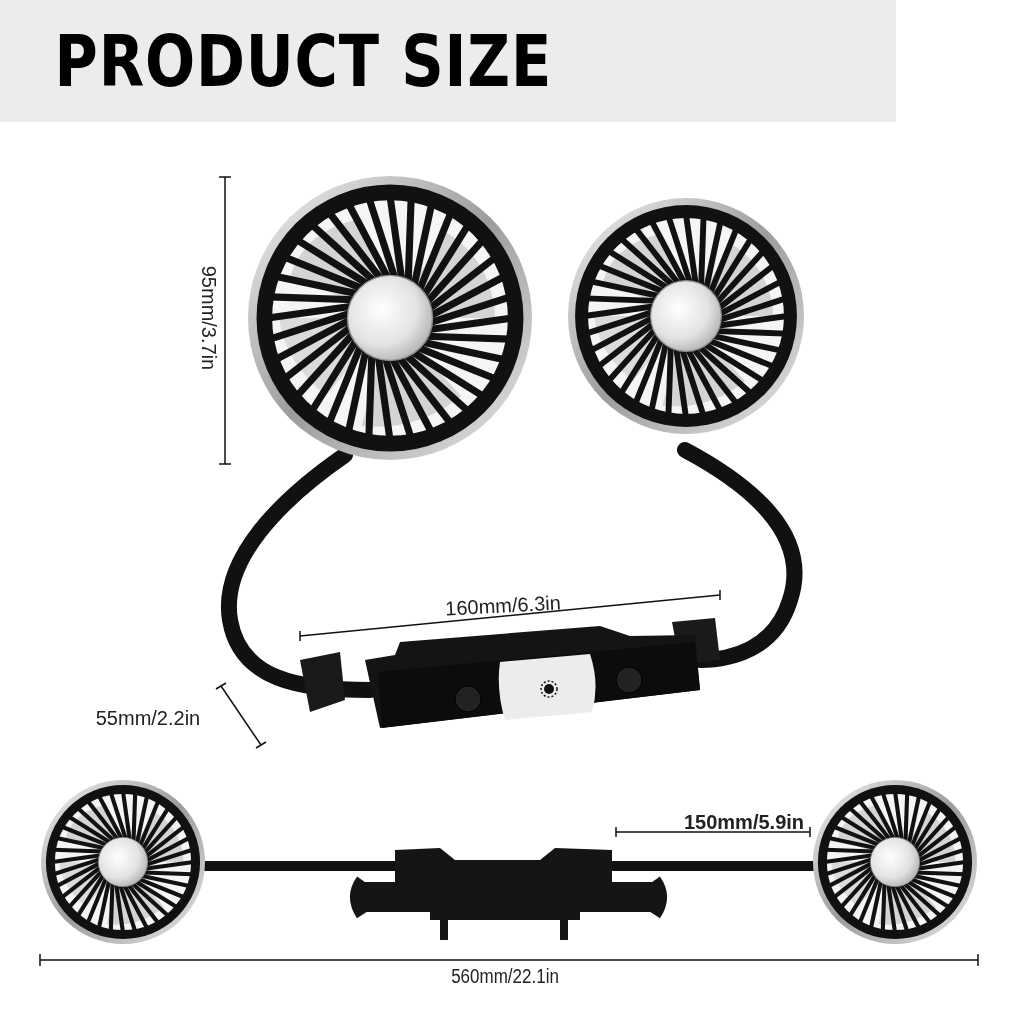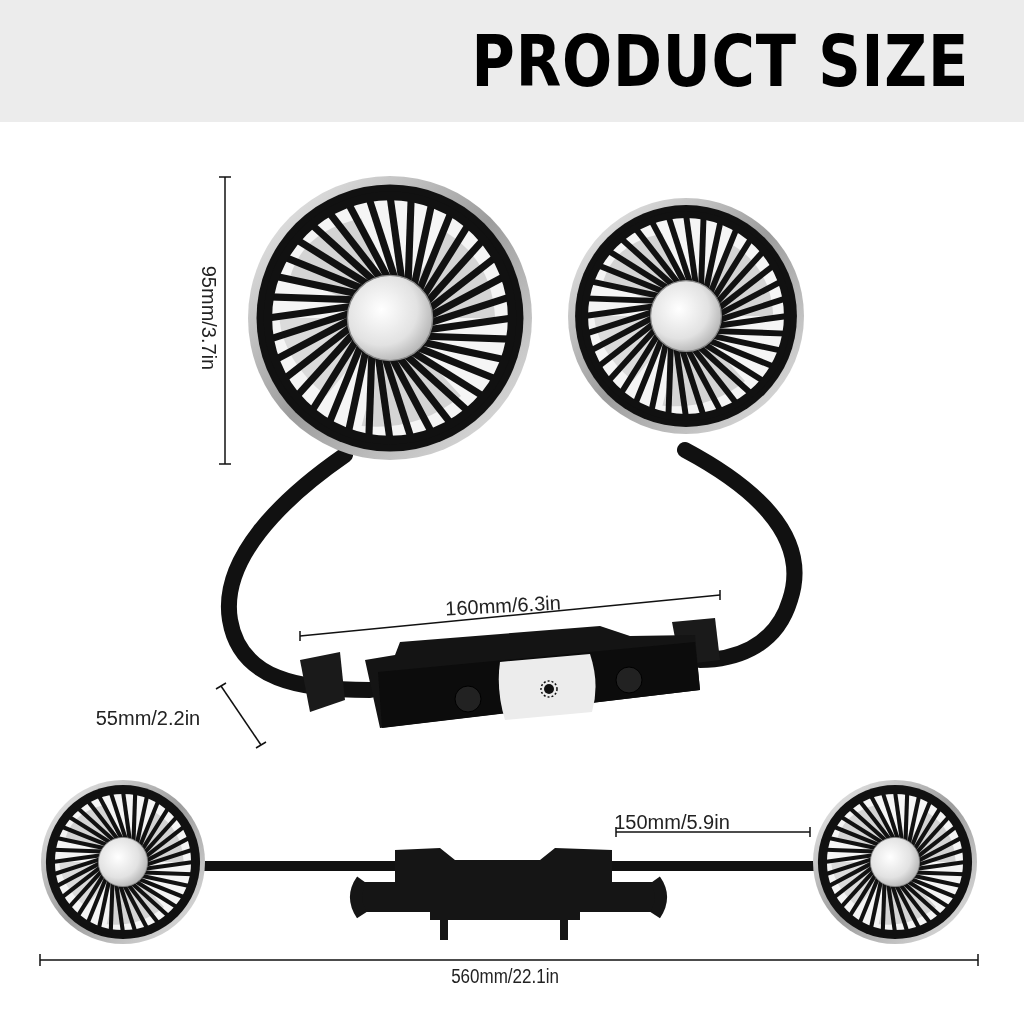--- a/index.html
+++ b/index.html
@@ -1,24 +1,24 @@
 <!DOCTYPE html>
 <html><head>
 <meta charset="utf-8">
 <style>
   html, body { margin: 0; padding: 0; }
   body { width: 1024px; height: 1024px; background: #ffffff; position: relative; overflow: hidden; font-family: "Liberation Sans", sans-serif; }
-  .header { position: absolute; left: 0; top: 0; width: 1024px; height: 122px; background: #ececec; display: flex; align-items: center; justify-content: flex-end; }
+  .header { position: absolute; left: 0; top: 0; width: 896px; height: 122px; background: #ececec; display: flex; align-items: center; justify-content: flex-start; }
   .title { font-family: "DejaVu Sans", sans-serif; font-weight: bold; font-size: 72px; color: #000; letter-spacing: 1px; transform: scaleX(0.82); }
   svg.scene { position: absolute; left: 0; top: 0; }
   .dim-label { position: absolute; font-size: 20px; color: #222; white-space: nowrap; font-family: "Liberation Sans", sans-serif; }
   .dim-v { left: 208px; top: 318px; transform: translate(-50%, -50%) rotate(90deg); }
   .dim-w { left: 503px; top: 606px; transform: translate(-50%, -50%) rotate(-3deg); }
   .dim-d { left: 148px; top: 718px; transform: translate(-50%, -50%); }
-  .dim-a { left: 672px; top: 822px; transform: translate(-50%, -50%); }
+  .dim-a { left: 744px; top: 822px; transform: translate(-50%, -50%); font-weight: bold; }
   .dim-t { left: 505px; top: 976px; transform: translate(-50%, -50%) scaleX(0.85); font-family: "Liberation Sans Narrow", "Liberation Sans", sans-serif; }
 </style>
 </head>
 <body>
 
 <div class="header">
   <div class="title">PRODUCT SIZE</div>
 </div>
 
 <svg class="scene" width="1024" height="1024" viewBox="0 0 1024 1024">

